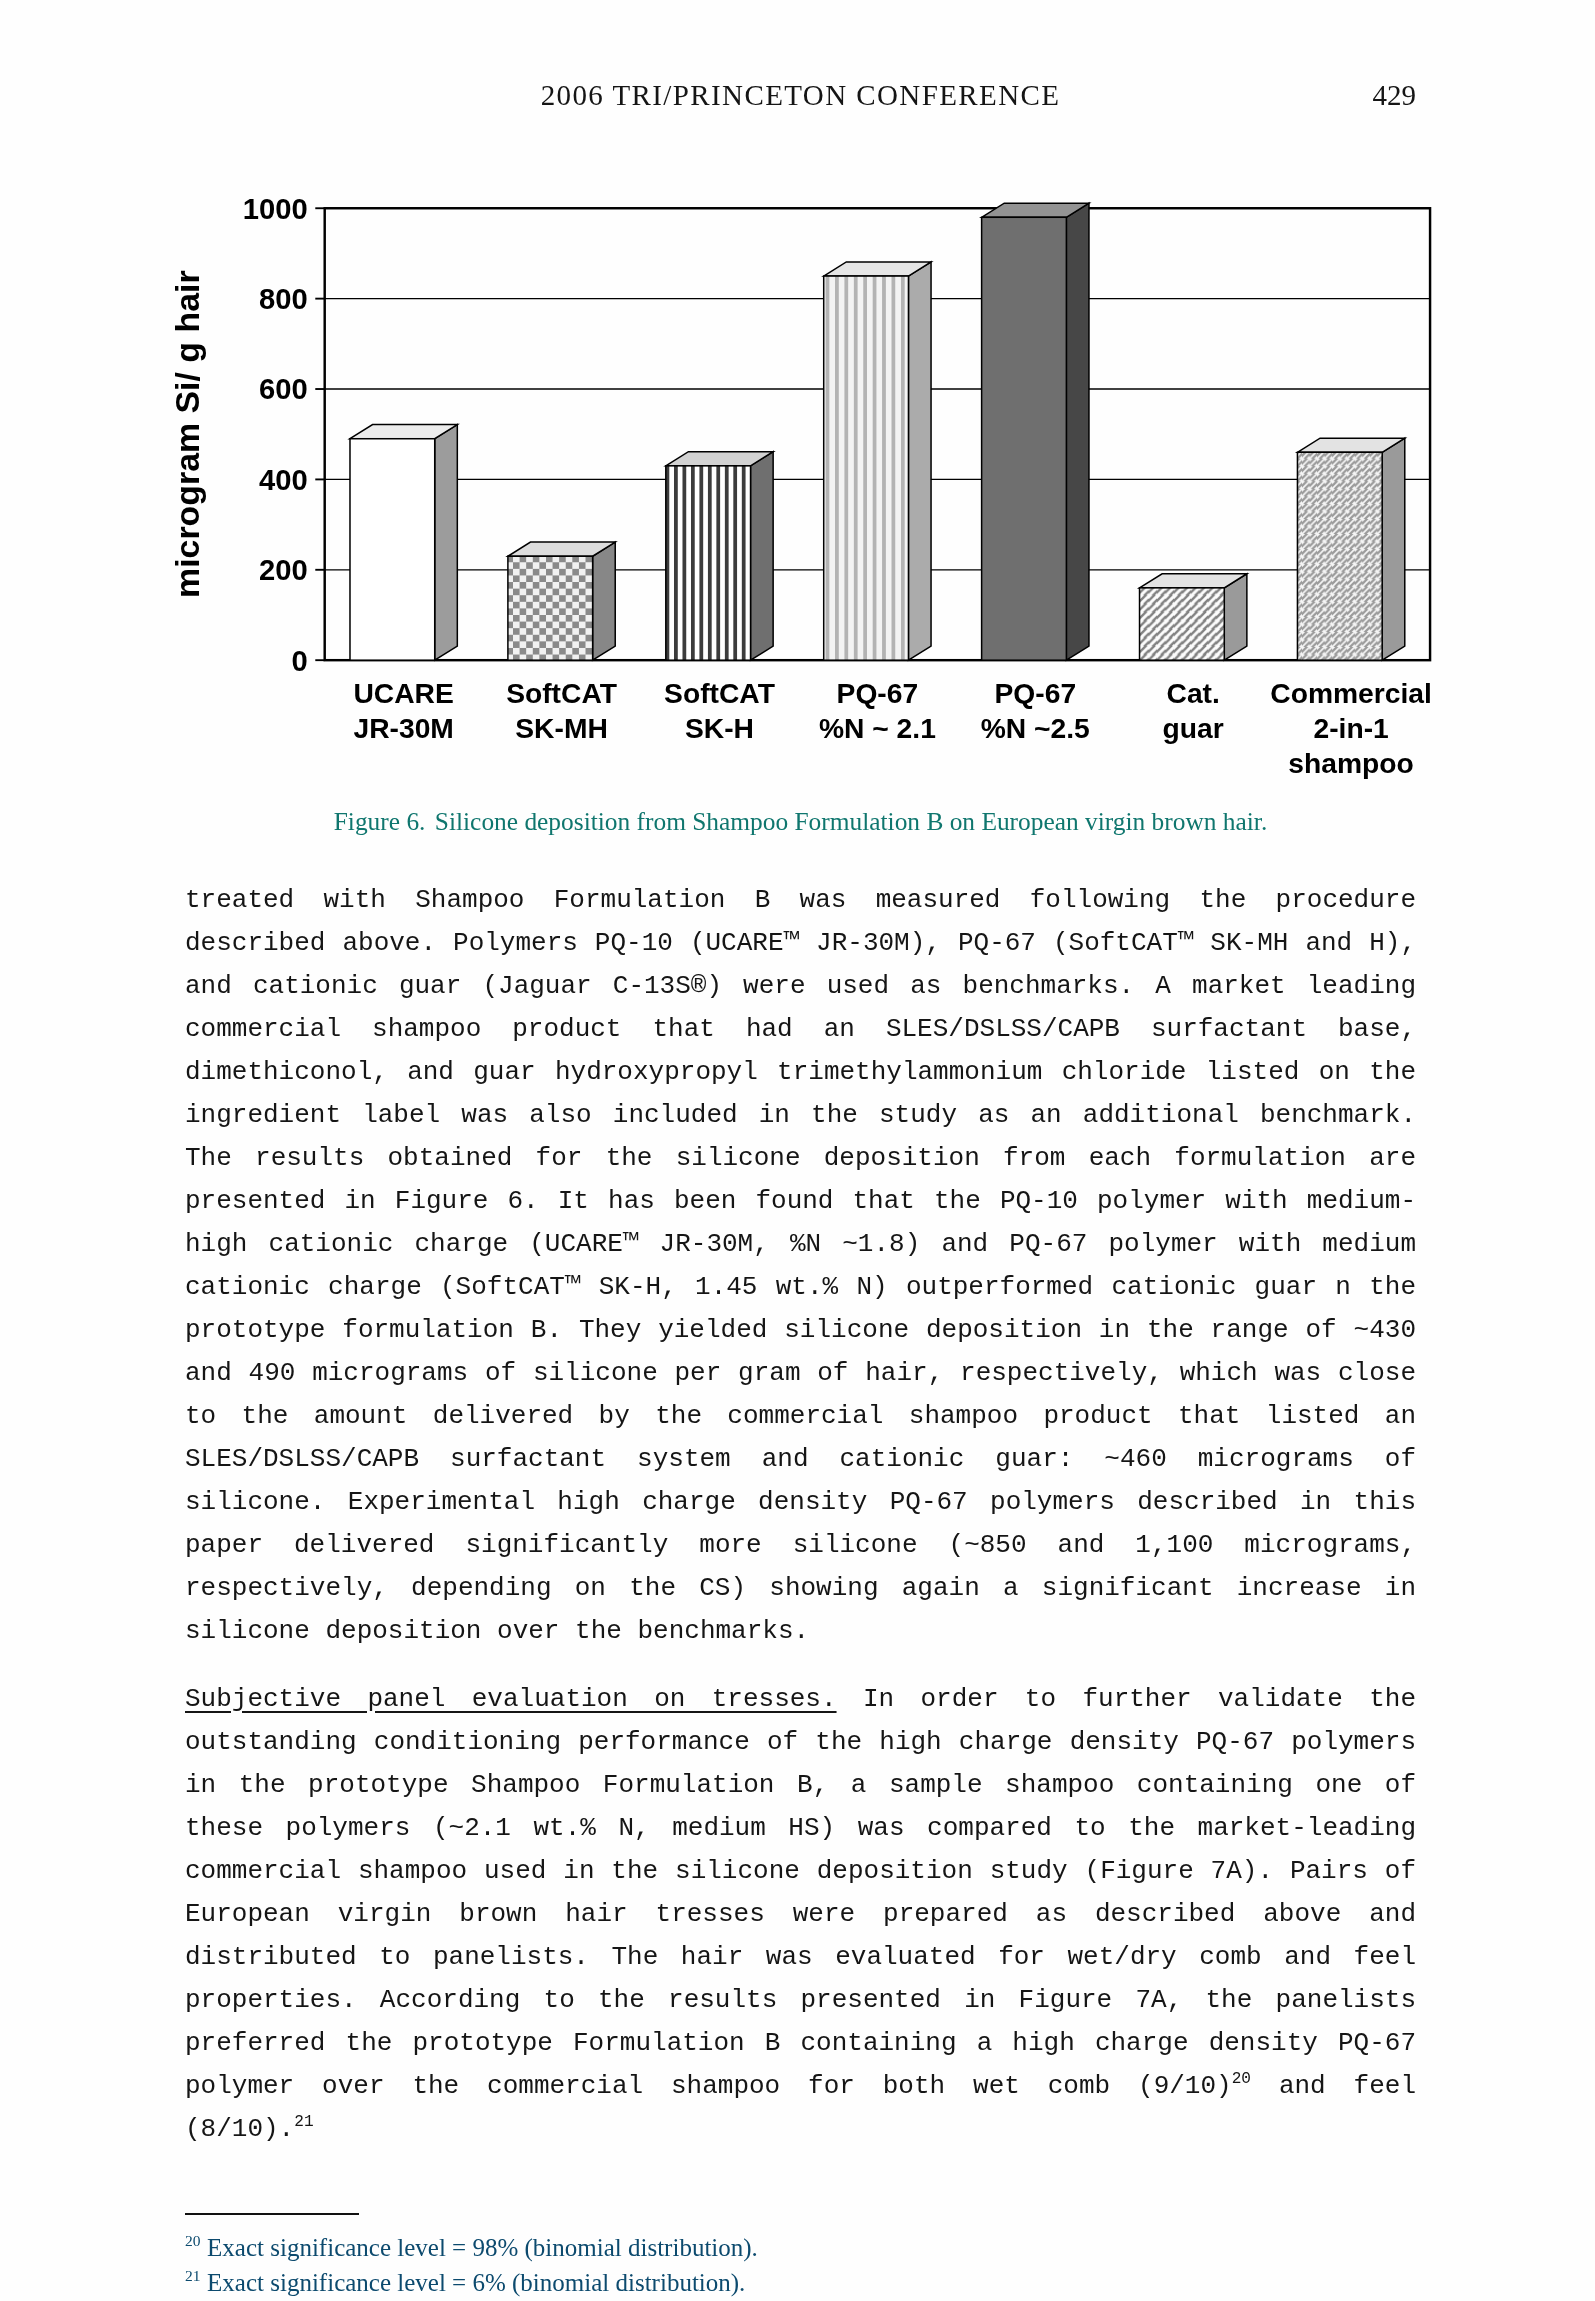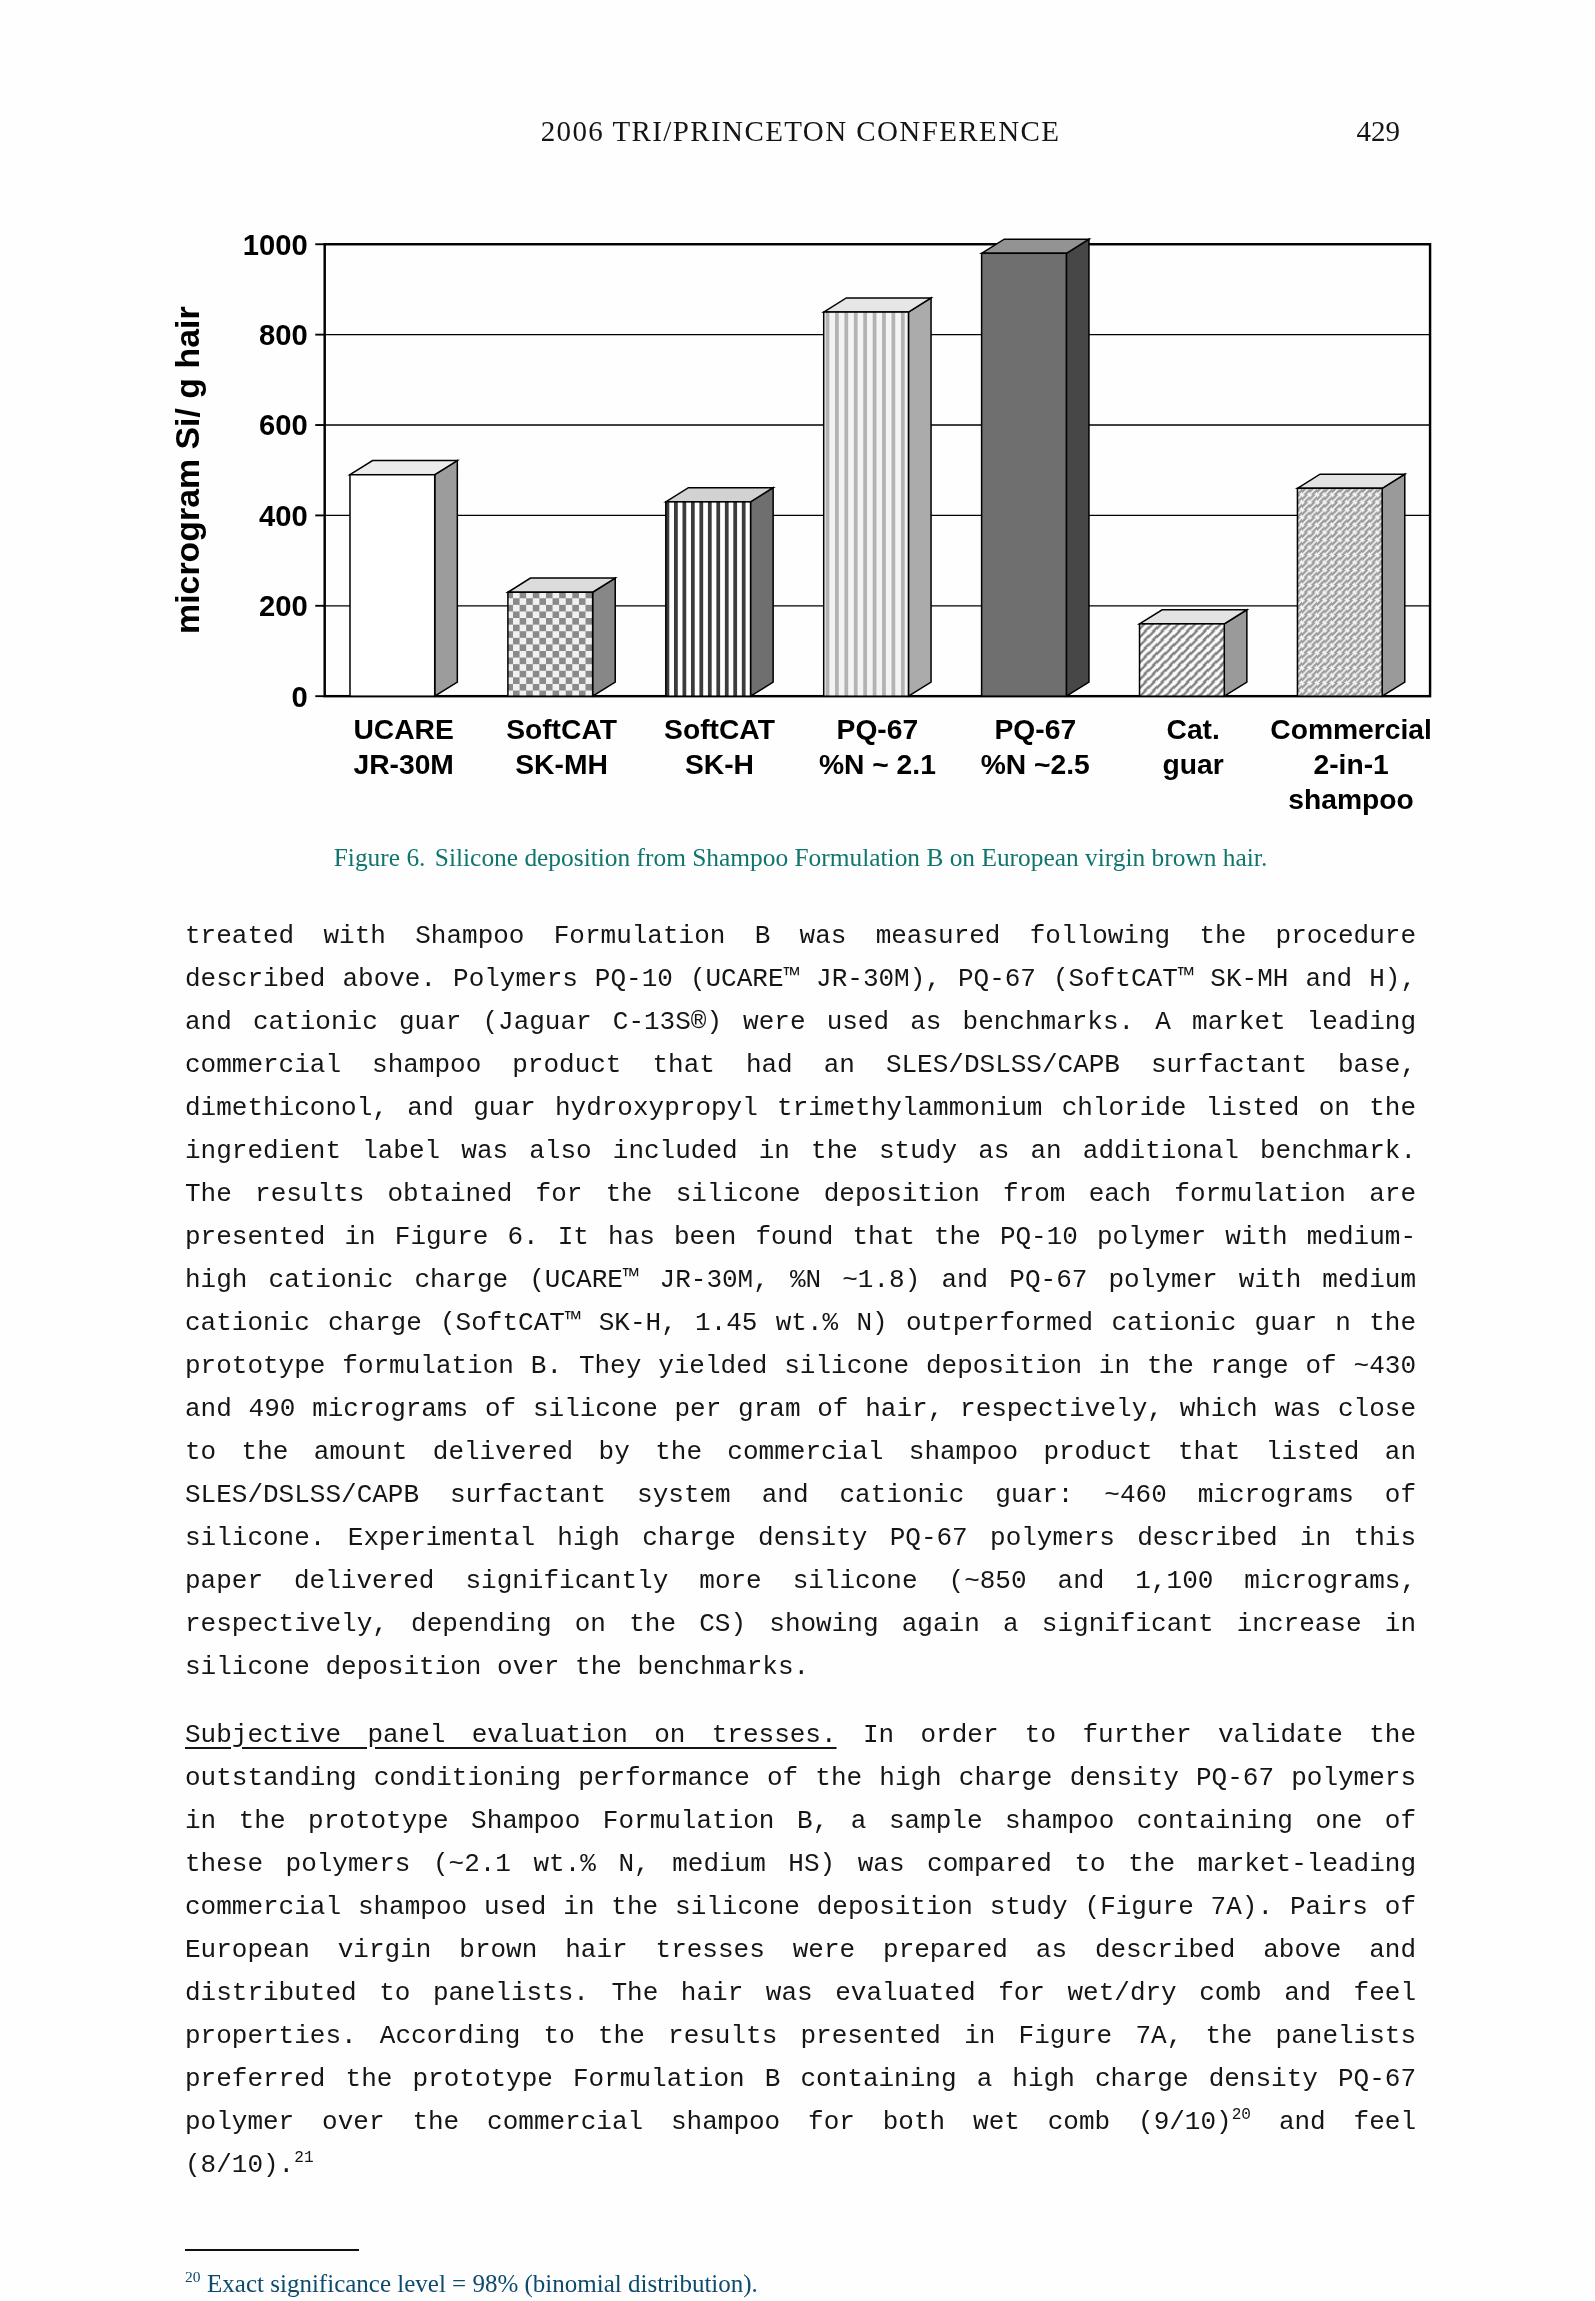--- a/index.html
+++ b/index.html
@@ -4,33 +4,33 @@
 <title>Scanned Paper Page</title>
 <style>
   html,body{margin:0;padding:0;}
   body{background:#ffffff;}
   .page{
     position:relative;
     width:1595px;
     height:2301px;
     box-sizing:border-box;
     background:#fefefe;
-    padding:115px 179px 0 185px;
+    padding:79px 179px 0 185px;
     font-family:"Liberation Serif", serif;
     color:#151515;
   }
   
   .page-header{position:relative;height:41px;}
   .header-title{
     text-align:center;
     font-size:29px;
     letter-spacing:1.4px;
   }
   .page-number{
-    position:absolute;right:16px;top:0;
+    position:absolute;right:0;top:0;
     font-size:29px;
   }
   
   .chart-wrap{margin:60px 0 0 -28px;}
   #chart-svg{display:block;}
   #chart-svg .grid{stroke:#000;stroke-width:1.4;}
   #chart-svg .plot-border{stroke:#000;stroke-width:2.6;fill:none;}
   #chart-svg .tick{stroke:#000;stroke-width:2;}
   #chart-svg .bf{stroke:#000;stroke-width:1.6;}
   #chart-svg .ytick{font:bold 31px "Liberation Sans", sans-serif;fill:#000;}

